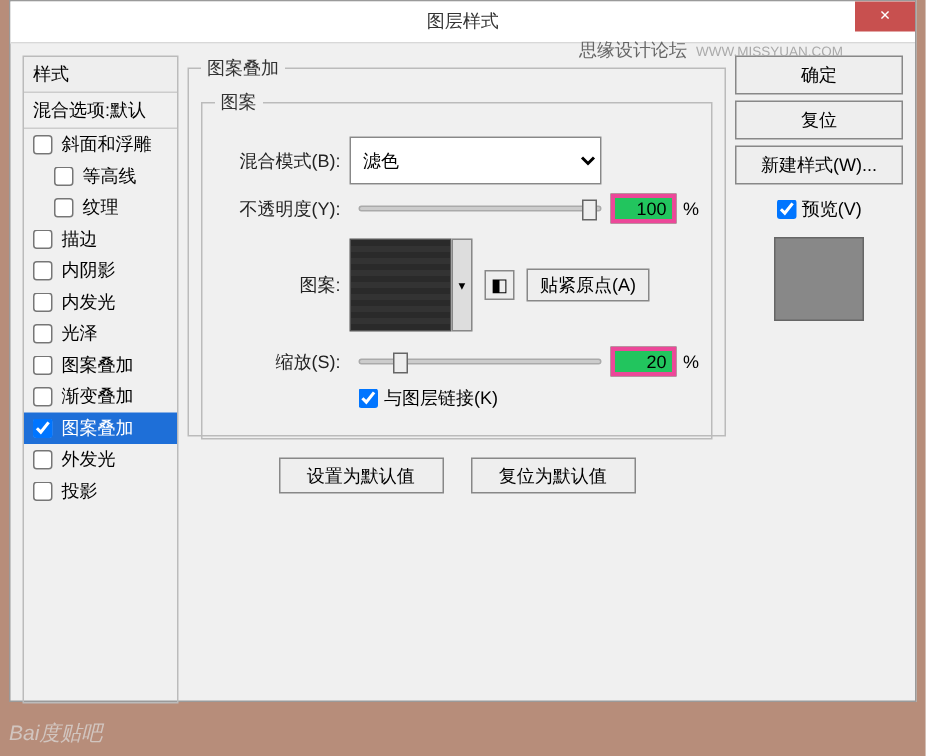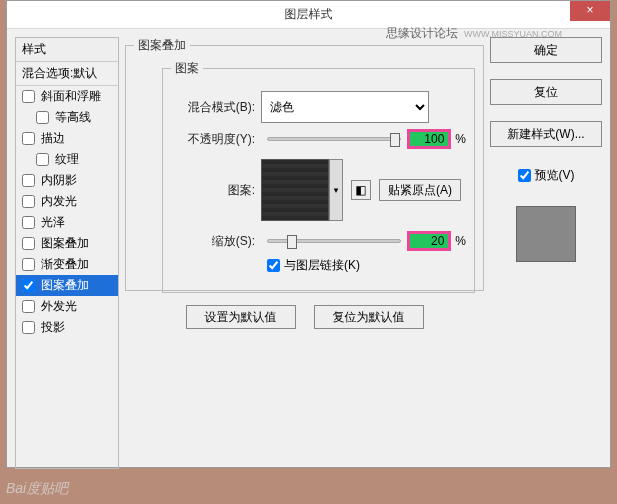--- a/index.html
+++ b/index.html
@@ -14,36 +14,36 @@
   .left-panel { width: 104px; }
   .styles-group { border: 1px solid #bbb; height: 432px; }
   .styles-header { background:#eee; border-bottom:1px solid #ccc; padding:3px 6px; }
   .blend-header { padding:3px 6px; border-bottom:1px solid #ccc; }
   .style-item { padding: 2px 4px 2px 6px; display: flex; align-items: center; gap: 4px; cursor:pointer; }
   .style-item.indent { padding-left: 20px; }
   .style-item.selected { background: #1e6fd8; color: #fff; }
   .style-item input { margin-right: 2px; }
   .center-panel { flex: 1; position: relative; }
   fieldset.outer { border: 1px solid #bbb; padding: 6px 8px 12px 8px; height: 254px; }
-  fieldset.inner { border: 1px solid #bbb; padding: 8px 8px 12px 8px; margin-left: 28px; }
+  fieldset.inner { border: 1px solid #bbb; padding: 8px 8px 12px 8px; }
   legend { padding: 0 4px; color: #333; }
   .row { display: flex; align-items: center; margin: 6px 0; }
   .lbl { width: 90px; text-align: right; padding-right: 6px; color: #222; }
   select { height: 32px; width: 168px; border:1px solid #888; background:#fff; padding-left:4px;}
   .slider { flex: 1; height: 4px; background: #ccc; position: relative; margin: 0 6px; border:1px solid #aaa; border-radius:2px;}
   .slider .thumb { position: absolute; top: -5px; width: 10px; height: 14px; background: #eee; border: 1px solid #666; }
   .numbox { width: 44px; height: 20px; border: 3px solid #ec4899; background:#22c55e; text-align: right; padding: 2px 4px; }
   .pct { margin-left: 4px; }
   .pattern-swatch { width: 68px; height: 62px; background: repeating-linear-gradient(0deg,#2a2a2a 0,#2a2a2a 4px,#333 4px,#333 8px); border:1px solid #555; display:inline-block; vertical-align:middle;}
   .pattern-dd { width:14px; height:62px; background:#ddd; border:1px solid #888; display:inline-flex; align-items:center; justify-content:center; vertical-align:middle;}
   .small-btn { border:1px solid #888; background:#eee; padding:2px 8px; height:22px; cursor:pointer;}
   .icon-box { width:20px; height:20px; border:1px solid #888; background:#eee; display:inline-flex; align-items:center; justify-content:center; vertical-align:middle; margin:0 8px;}
   .bottom-btns { display:flex; gap:18px; justify-content:center; margin-top:12px;}
   .bottom-btns button { width:110px; height:24px; border:1px solid #888; background:#eee; cursor:pointer;}
-  .right-panel { width: 112px; display:flex; flex-direction:column; gap:16px; align-items:stretch; }
+  .right-panel { width: 112px; display:flex; flex-direction:column; gap:4px; align-items:stretch; }
   .right-panel button { height:26px; border:1px solid #888; background:#eee; cursor:pointer;}
   .preview-check { display:flex; align-items:center; justify-content:center; gap:4px; margin-top:4px;}
   .preview-swatch { width:60px; height:56px; background:#888; margin: 6px auto 0; border:1px solid #666;}
   .watermark { position:absolute; left:6px; bottom:6px; color:#ddd; font-size:14px; opacity:.7; font-style:italic;}
   .chevron { font-size:9px; }
 </style>
 </head>
 <body>
 
 <div class="window">
@@ -64,27 +64,27 @@
         <div class="blend-header">混合选项:默认</div>
         <div id="style-items">
             <div class="style-item">
               <input type="checkbox" style="">
               <span>斜面和浮雕</span>
             </div>
             <div class="style-item indent">
               <input type="checkbox" style="">
               <span>等高线</span>
             </div>
+            <div class="style-item indent">
+              <input type="checkbox" style="">
+              <span>纹理</span>
+            </div>
             <div class="style-item">
               <input type="checkbox" style="">
               <span>描边</span>
-            </div>
-            <div class="style-item indent">
-              <input type="checkbox" style="">
-              <span>纹理</span>
             </div>
             <div class="style-item">
               <input type="checkbox" style="">
               <span>内阴影</span>
             </div>
             <div class="style-item">
               <input type="checkbox" style="">
               <span>内发光</span>
             </div>
             <div class="style-item">

